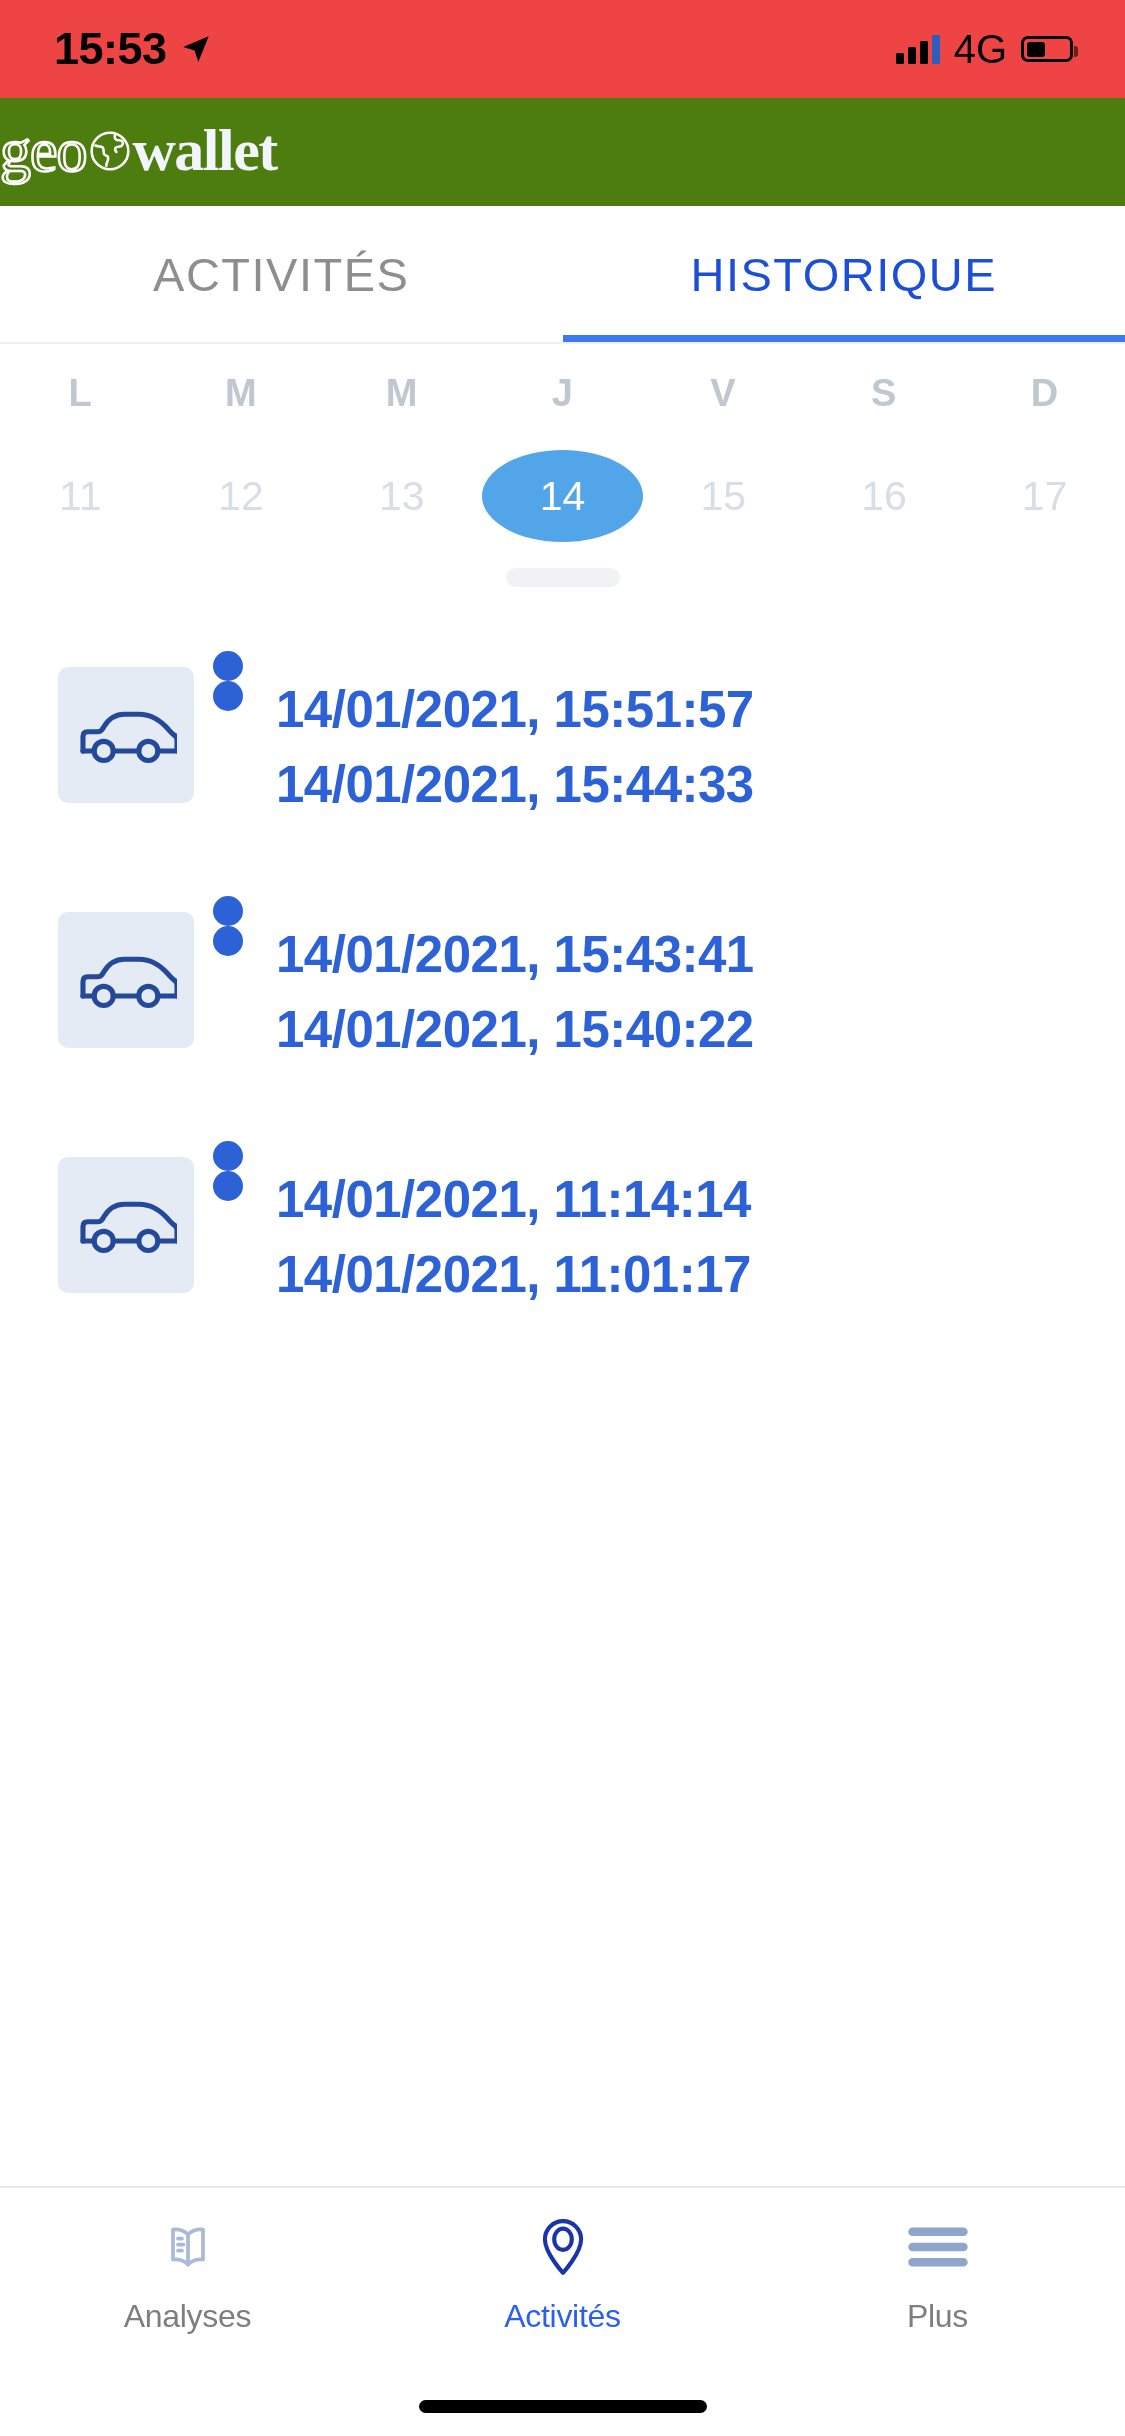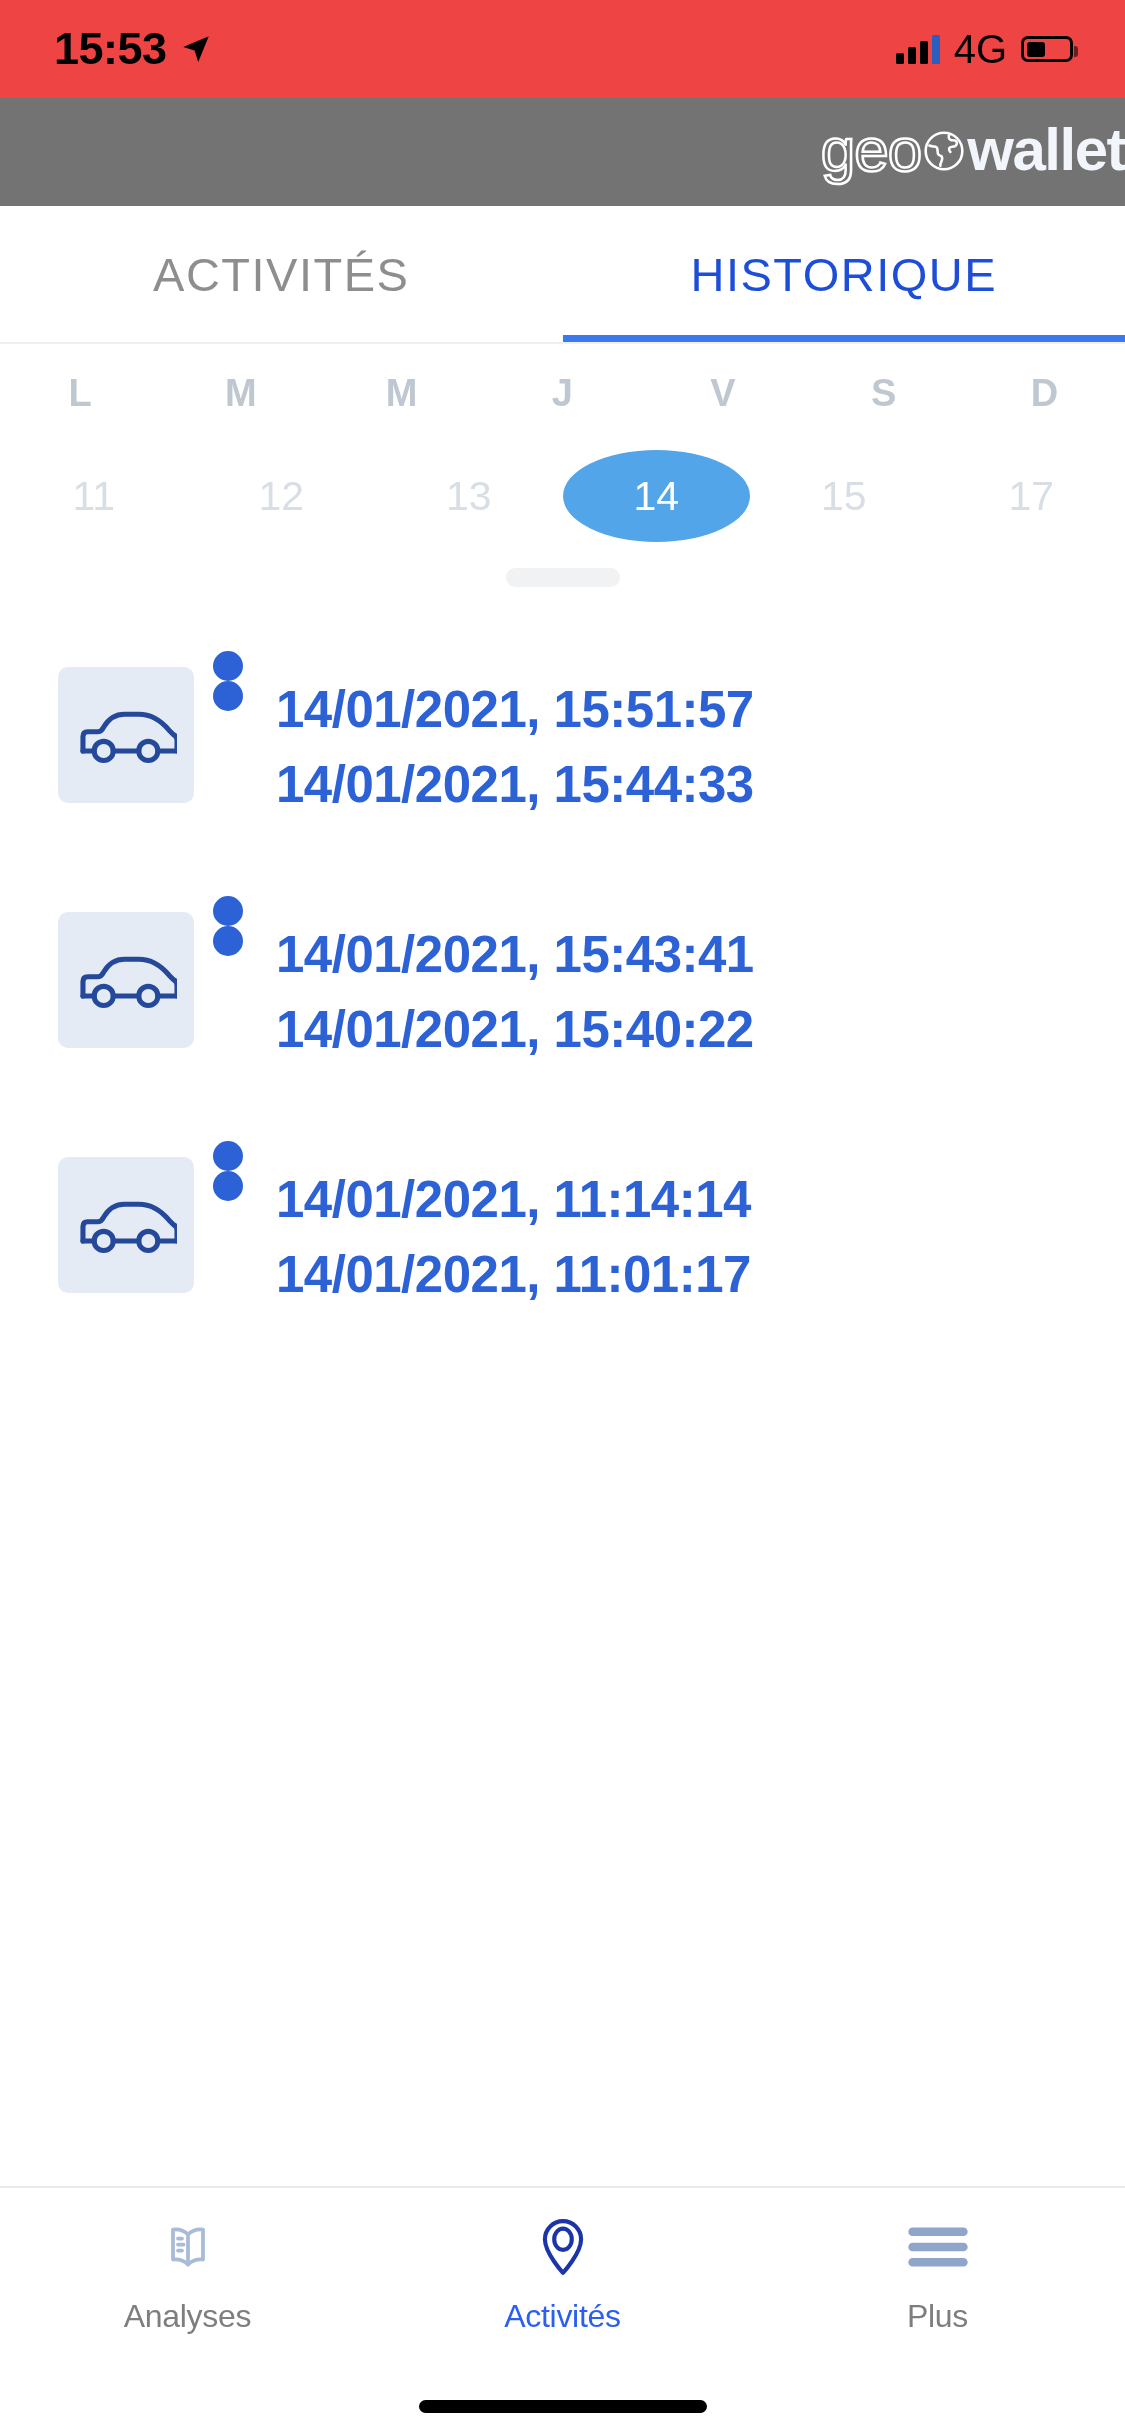--- a/index.html
+++ b/index.html
@@ -22,21 +22,21 @@
   .sb-bars { display:flex; align-items:flex-end; gap:4px; height:30px; }
   .sb-bars i { display:block; width:8px; background:#000; border-radius:1.5px; }
   .sb-bars i:nth-child(1){height:11px;} .sb-bars i:nth-child(2){height:17px;}
   .sb-bars i:nth-child(3){height:23px;} .sb-bars i:nth-child(4){height:29px;background:#2C5EC0;}
   .sb-net { font-size:40px; font-weight:500; color:#000; letter-spacing:0px; }
   .sb-batt { position:relative; width:52px; height:26px; border:3px solid #000; border-radius:7px; padding:2.5px; }
   .sb-batt::after { content:""; position:absolute; right:-8px; top:7px; width:4px; height:11px; background:#000; border-radius:0 3px 3px 0; opacity:.55; }
   .sb-batt span { display:block; height:100%; width:45%; background:#000; border-radius:3px; }
 
   
-  .appbar { background:#737373; height:108px; flex:none; display:flex; align-items:center; justify-content:flex-end; }
+  .appbar { background:#4d7c0f; height:108px; flex:none; display:flex; align-items:center; justify-content:flex-start;font-family:Liberation Serif, serif; }
   .logo { display:flex; align-items:center; justify-content:center; }
   .logo-geo {
     font-size:62px; font-weight:400; letter-spacing:-1px; line-height:1;
     color:transparent;
     -webkit-text-stroke:2.5px #ffffff;
     padding-bottom:4px;
   }
   .logo-globe { width:44px; height:44px; margin:0 1px 2px 1px; display:block; }
   .logo-wallet { font-size:60px; font-weight:700; color:#F2F5FB; letter-spacing:-1.5px; line-height:1; padding-bottom:4px; }
 
@@ -162,20 +162,23 @@
       <div class="cal-cell">
           <span class="cal-date cal-cell">13</span>
         </div>
       <div class="cal-cell">
           <span class="cal-date cal-cell selected">14</span>
         </div>
       <div class="cal-cell">
           <span class="cal-date cal-cell">15</span>
         </div>
       <div class="cal-cell">
+          <span class="cal-date cal-cell">16</span>
+        </div>
+      <div class="cal-cell">
           <span class="cal-date cal-cell">17</span>
         </div>
     </div>
     <div class="cal-handle-wrap">
       <div class="cal-handle"></div>
     </div>
   </div>
 
   <div class="trips">
 

